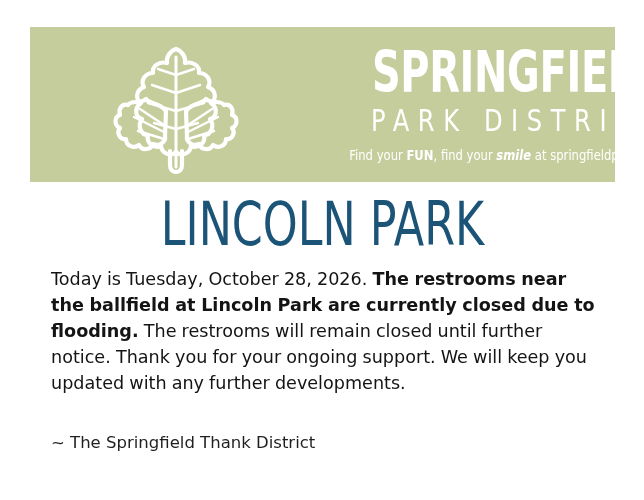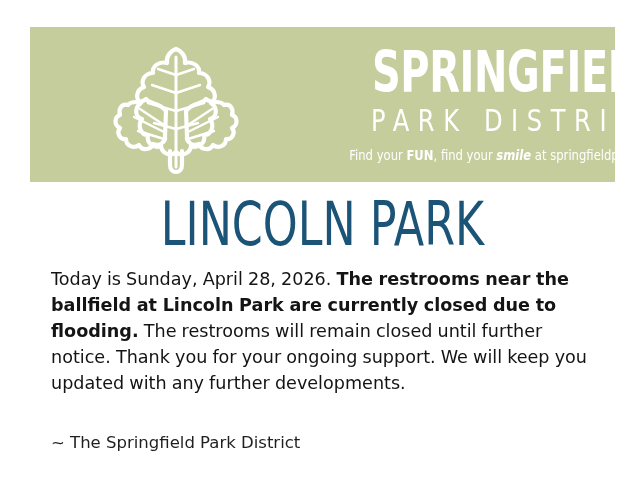--- a/index.html
+++ b/index.html
@@ -168,16 +168,16 @@
   <div class="logo-text">
     <div class="wordmark-main">SPRINGFIELD</div>
     <div class="wordmark-sub">PARK DISTRICT</div>
     <div class="wordmark-tagline"><span>Find your </span><b>FUN</b><span>, find your </span><i>smile</i><span> at springfieldparks.org</span></div>
   </div>
 </div>
 
 <div class="park-title"><span>LINCOLN PARK</span></div>
 
 <div class="body-block">
-  <p class="notice-paragraph"><span>Today is Sunday, April 28, 2026. </span><b>The restrooms near the ballfield at Lincoln Park are currently closed due to flooding.</b><span> The restrooms will remain closed until further notice. Thank you for your ongoing support. We will keep you updated with any further developments.</span></p>
+  <p class="notice-paragraph"><span>Today is Tuesday, October 28, 2026. </span><b>The restrooms near the ballfield at Lincoln Park are currently closed due to flooding.</b><span> The restrooms will remain closed until further notice. Thank you for your ongoing support. We will keep you updated with any further developments.</span></p>
 
-  <p class="signature">~ The Springfield Park District</p>
+  <p class="signature">~ The Springfield Thank District</p>
 </div>
 
 </body></html>

